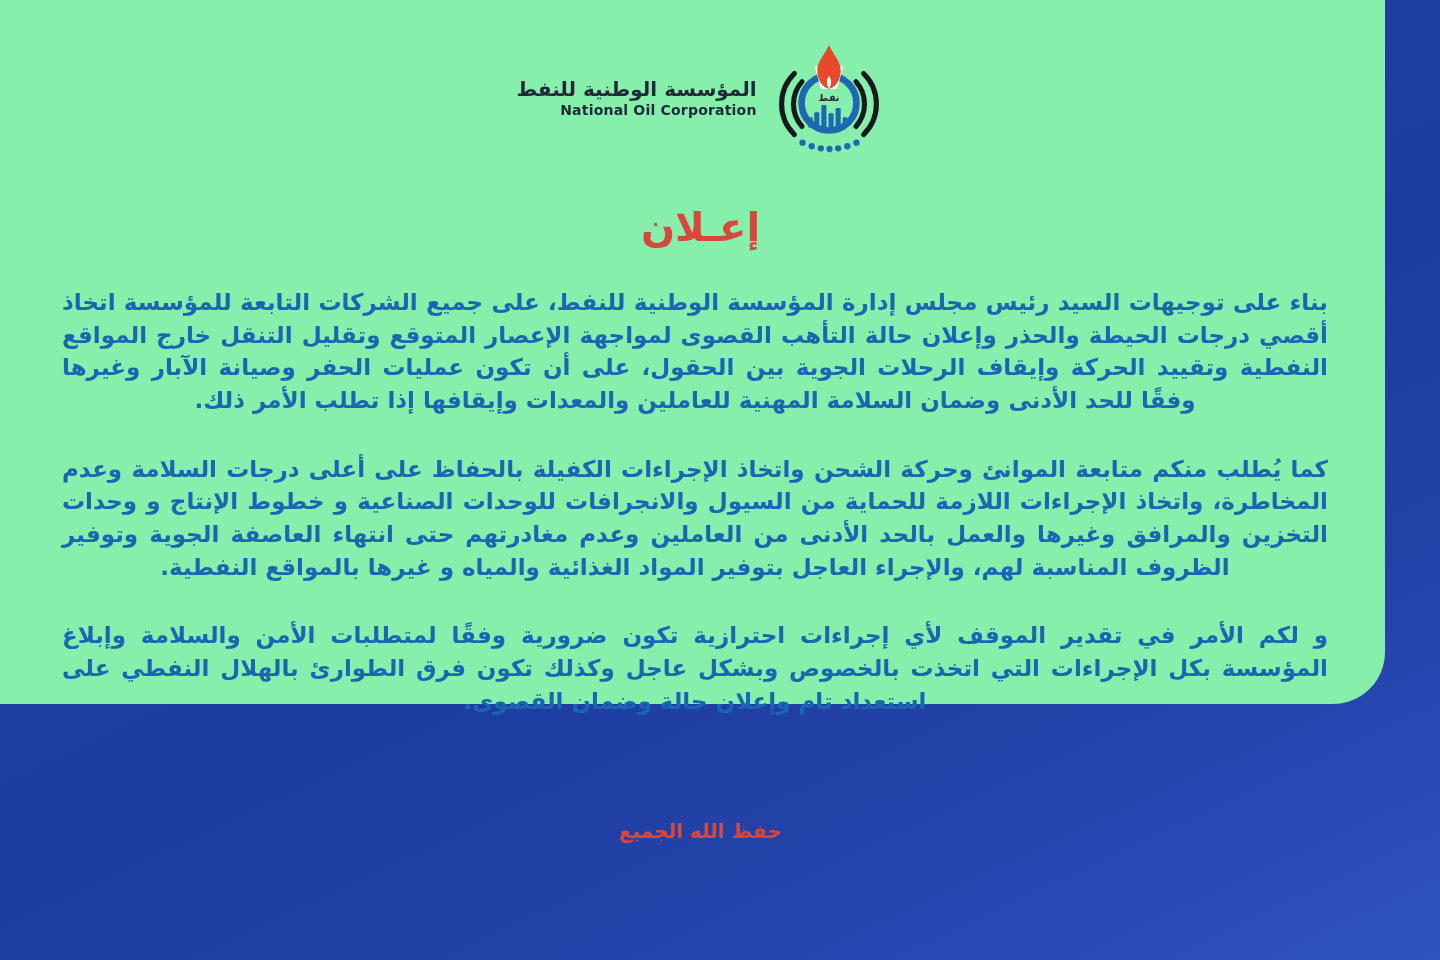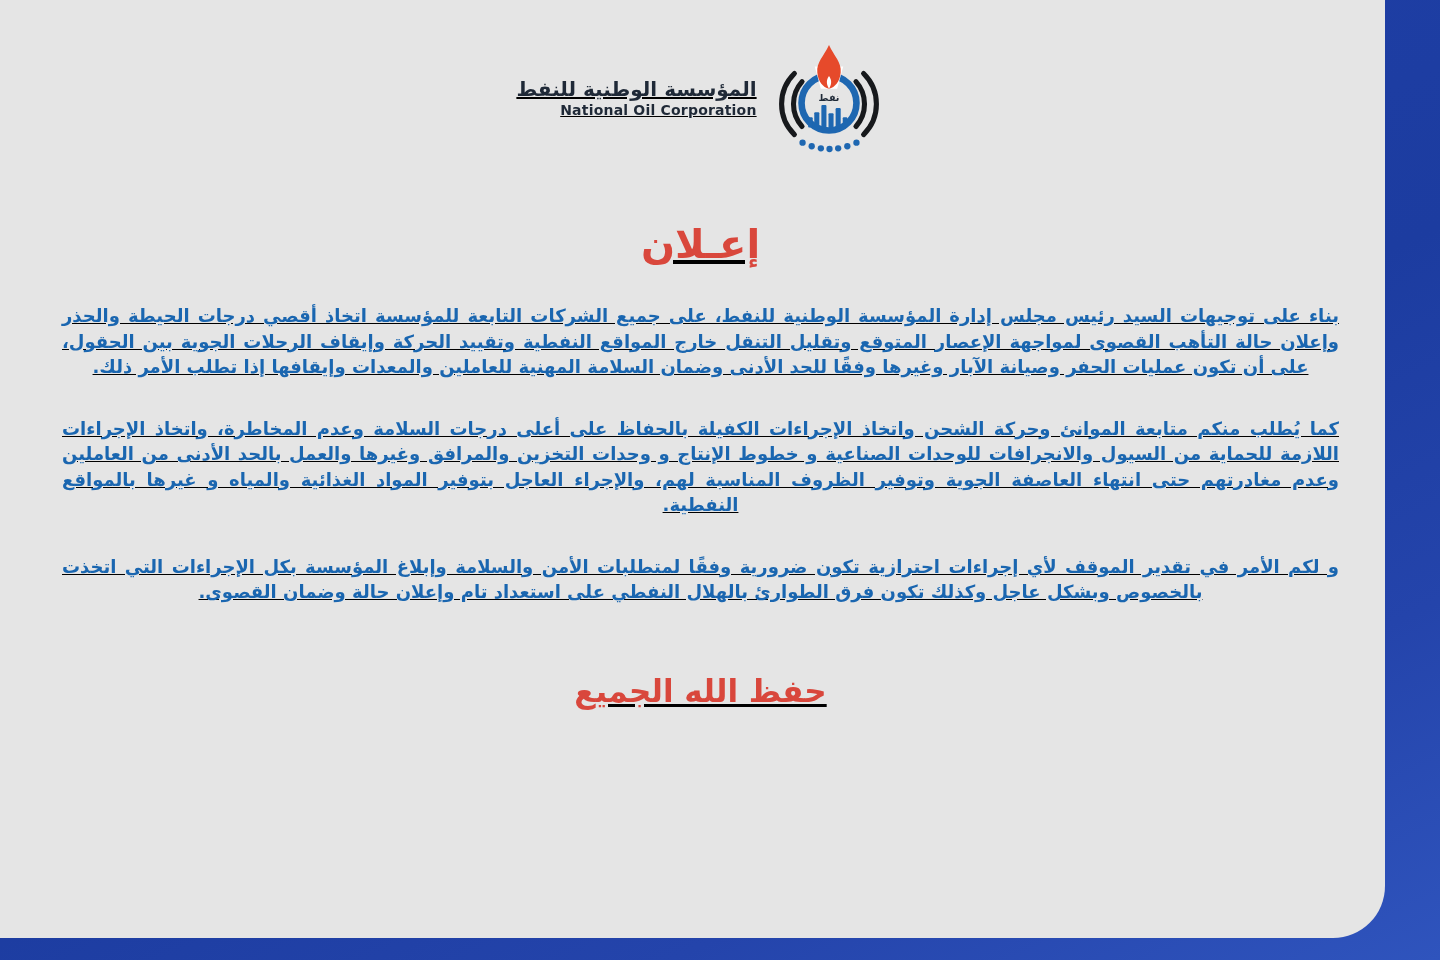--- a/index.html
+++ b/index.html
@@ -2,44 +2,44 @@
 <html lang="ar"><head>
 <meta charset="utf-8">
 <style>
   html,body{margin:0;padding:0;}
   body{
     width:1440px;height:960px;position:relative;overflow:hidden;
     background:linear-gradient(155deg,#2a4cb5 0%,#1e3ea4 35%,#1c3ca0 55%,#2444ab 78%,#2f54bd 100%);
     font-family:"DejaVu Sans",sans-serif;
   }
   .card{
-    position:absolute;top:0;left:0;width:1385px;height:938px;
-    background:#e5e5e5;border-bottom-right-radius:52px;text-decoration:underline;
+    position:absolute;top:0;left:0;width:1385px;height:704px;
+    background:#86efac;border-bottom-right-radius:52px;
   }
   .inner{padding:42px 40px 0 56px;text-align:center;}
   
   .logo-row{display:flex;justify-content:center;align-items:center;gap:16px;direction:ltr;}
   .logo-textblock{text-align:right;padding-bottom:6px;}
   .logo-ar{font-size:20px;font-weight:bold;color:#1f2937;direction:rtl;line-height:1.3;}
   .logo-en{font-size:14px;font-weight:bold;color:#1f2937;letter-spacing:.2px;line-height:1.25;}
   .logo-mark svg{display:block;}
   
   .title{
     direction:rtl;color:#d9473c;font-size:40px;font-weight:bold;
-    margin:61px 0 0 0;letter-spacing:0;
+    margin:44px 0 0 0;letter-spacing:0;
   }
   
   .body-text p{
     direction:rtl;unicode-bidi:embed;
     text-align:justify;text-align-last:center;-moz-text-align-last:center;
-    color:#1a66b0;font-size:18px;line-height:1.42;font-weight:bold;
-    margin:36px 6px 0 6px;
+    color:#1a66b0;font-size:23px;line-height:1.42;font-weight:bold;
+    margin:36px 17px 0 6px;
   }
   .closing{
-    direction:rtl;color:#d9473c;font-size:31px;font-weight:bold;margin-top:68px;
+    direction:rtl;color:#d9473c;font-size:20px;font-weight:bold;margin-top:102px;
   }
 </style>
 </head>
 <body>
 
 <div class="card">
   <div class="inner">
 
     <div class="logo-row">
       <div class="logo-textblock">

